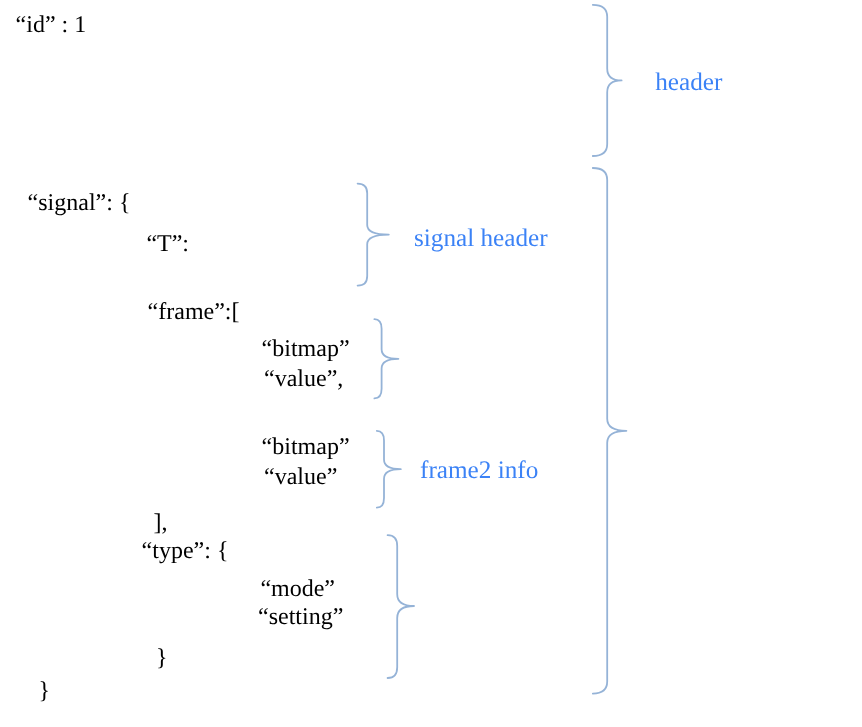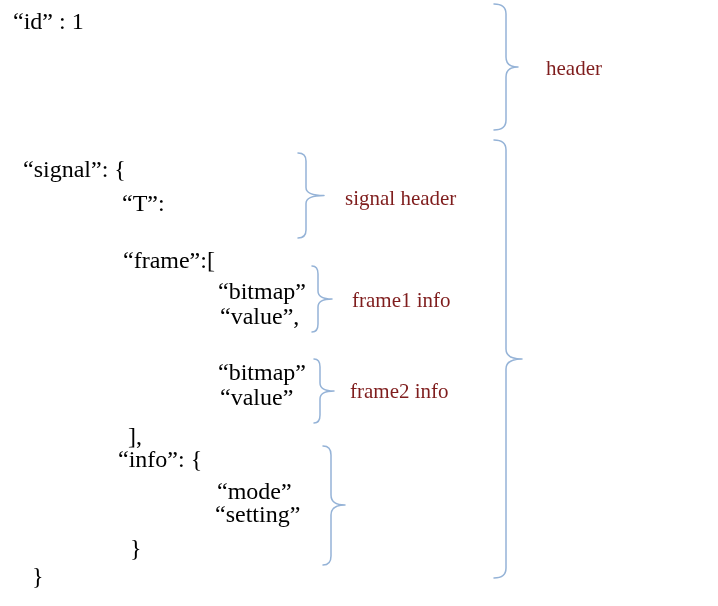--- a/index.html
+++ b/index.html
@@ -6,31 +6,31 @@
   .canvas {
     position: relative;
     width: 718px;
     height: 606px;
     background: #ffffff;
     font-family: "Liberation Serif", "DejaVu Serif", serif;
     overflow: hidden;
   }
   .code {
     position: absolute;
-    font-size: 24px;
+    font-size: 20px;
     line-height: 24px;
     color: #000000;
     white-space: pre;
     text-align: center;
   }
   .label {
     position: absolute;
     font-size: 21px;
     line-height: 25px;
-    color: #7f1d1d;
+    color: #3b82f6;
     white-space: pre;
   }
   .brace {
     position: absolute;
     overflow: visible;
   }
   .brace path {
     fill: none;
     stroke: #95b3d7; 
     stroke-width: 1.5;
@@ -45,21 +45,21 @@
 
   <div class="code" style="left:13px; top:9px">“id” : 1</div>
   <div class="code" style="left:23px; top:157px">“signal”: {</div>
   <div class="code" style="left:122px; top:191px">“T”:</div>
   <div class="code" style="left:123px; top:248px">“frame”:[</div>
   <div class="code" style="left:218px; top:279px">“bitmap”</div>
   <div class="code" style="left:220px; top:304px">“value”,</div>
   <div class="code" style="left:218px; top:360px">“bitmap”</div>
   <div class="code" style="left:220px; top:385px">“value”</div>
   <div class="code" style="left:128px; top:424px">],</div>
-  <div class="code" style="left:118px; top:447px">“info”: {</div>
+  <div class="code" style="left:118px; top:447px">“type”: {</div>
   <div class="code" style="left:217px; top:479px">“mode”</div>
   <div class="code" style="left:215px; top:502px">“setting”</div>
   <div class="code" style="left:130px; top:536px">}</div>
   <div class="code" style="left:32px;  top:564px">}</div>
 
   <svg class="brace" style="left:493px; top:3px" width="26" height="128" viewBox="0 0 26 128">
     <path d="M1,1 Q13,1 13,11 L13,54 Q13,64 25,64 Q13,64 13,74 L13,117 Q13,127 1,127" stroke="#95b3d7"></path>
   </svg>
 
   <svg class="brace" style="left:493px; top:139px" width="30" height="440" viewBox="0 0 30 440">
@@ -77,16 +77,15 @@
   <svg class="brace" style="left:313px; top:358px" width="22" height="66" viewBox="0 0 22 66">
     <path d="M1,1 Q7,1 7,9 L7,25 Q7,33 21,33 Q7,33 7,41 L7,57 Q7,65 1,65" stroke="#95b3d7"></path>
   </svg>
 
   <svg class="brace" style="left:322px; top:445px" width="24" height="121" viewBox="0 0 24 121">
     <path d="M1,1 Q9,1 9,10 L9,50 Q9,60 23,60 Q9,60 9,70 L9,111 Q9,120 1,120" stroke="#95b3d7"></path>
   </svg>
 
   <div class="label" style="left:546px; top:56px">header</div>
   <div class="label" style="left:345px; top:186px">signal header</div>
-  <div class="label" style="left:352px; top:288px">frame1 info</div>
   <div class="label" style="left:350px; top:379px">frame2 info</div>
 
 </div>
 
 </body></html>

